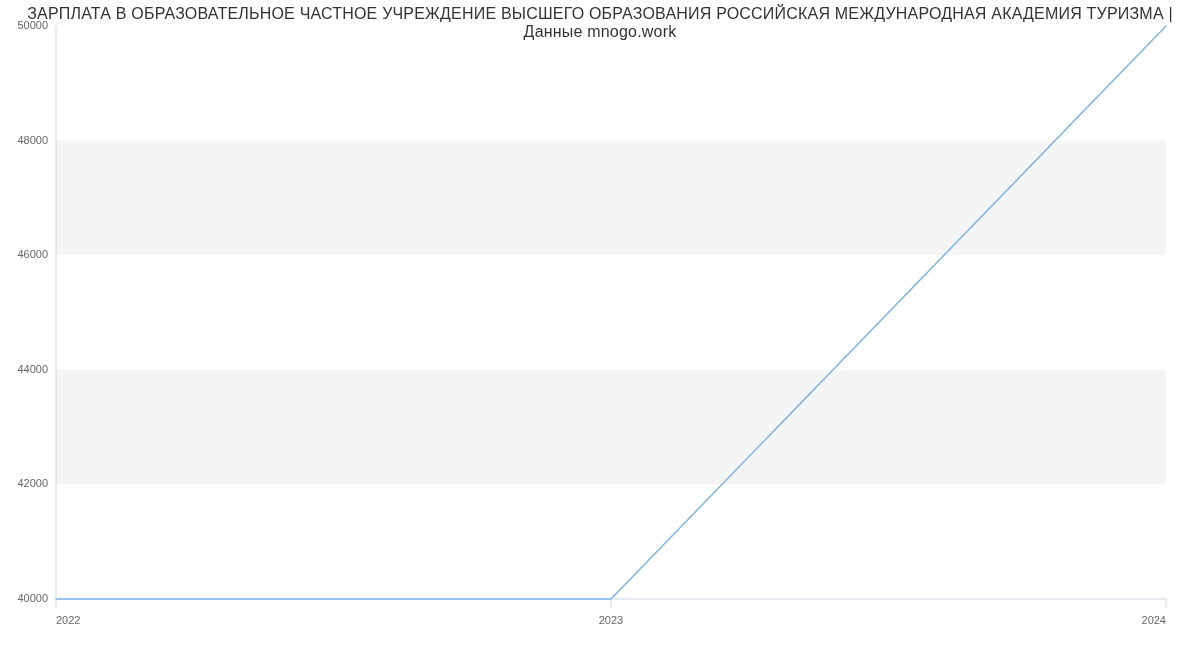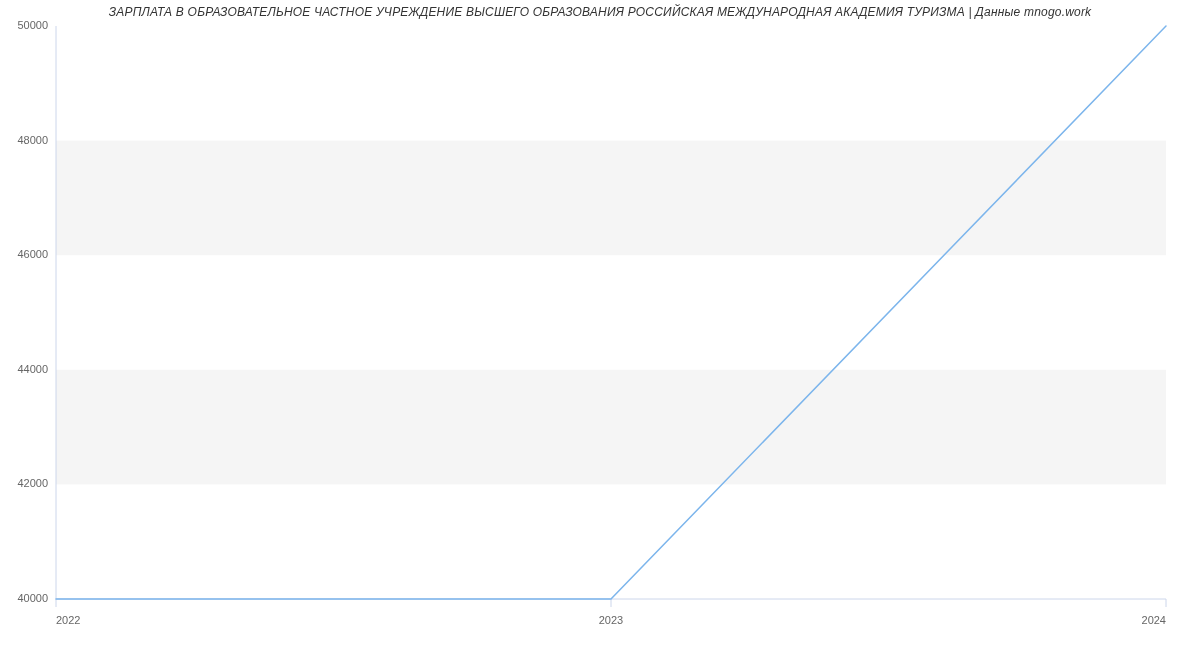--- a/index.html
+++ b/index.html
@@ -14,24 +14,23 @@
     width: 1200px;
     height: 650px;
     box-sizing: border-box;
   }
   .title {
     position: absolute;
     top: 5px;
     left: 0;
     right: 0;
     text-align: center;
-    font-size: 12px;
+    font-size: 16px;
     color: #333;
     letter-spacing: 0.2px;
-    font-style: italic;
   }
   .plot {
     position: absolute;
     left: 56px;
     top: 26px;
     width: 1110px;   
     height: 573px;   
   }
   .plot svg {
     position: absolute;

